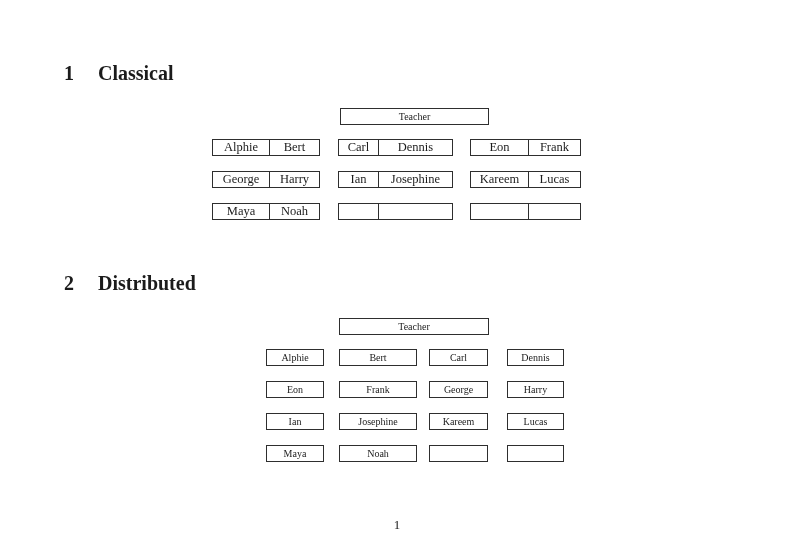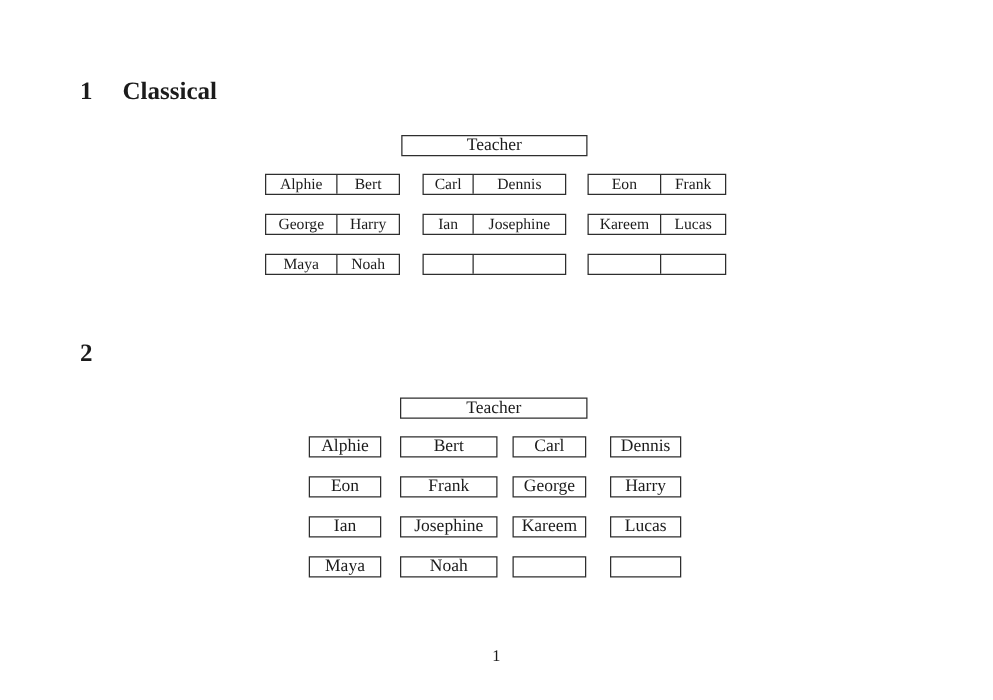--- a/index.html
+++ b/index.html
@@ -31,23 +31,24 @@
     width: 34px;
   }
   .seat {
     position: absolute;
     box-sizing: border-box;
     border: 1px solid #2e2e2e;
     background: #ffffff;
     display: flex;
     align-items: center;
     justify-content: center;
-    font-size: 14px;
+    font-size: 10px;
     line-height: 1;
     white-space: nowrap;
+    margin-left: 19px;
   }
   .desk {
     position: absolute;
     box-sizing: border-box;
     border: 1px solid #2e2e2e;
     background: #ffffff;
     display: flex;
     align-items: stretch;
   }
   .desk .cell {
@@ -123,20 +124,21 @@
     <span class="cell first" style="width:40px;"></span>
     <span class="cell second"></span>
   </div>
   <div class="desk" style="left:470px; top:203px; width:111px; height:17px;">
     <span class="cell first" style="width:58px;"></span>
     <span class="cell second"></span>
   </div>
 
   <div class="sec-heading" style="left:64px; top:272px;">
     <span class="sec-num">2</span>
+    <span class="sec-title">Distributed</span>
   </div>
 
   <div class="seat" style="left:320px; top:318px; width:150px; height:17px;">
     <span>Teacher</span>
   </div>
 
   <div class="seat" style="left:247px; top:349px; width:58px; height:17px;">
     <span>Alphie</span>
   </div>
   <div class="seat" style="left:320px; top:349px; width:78px; height:17px;">

